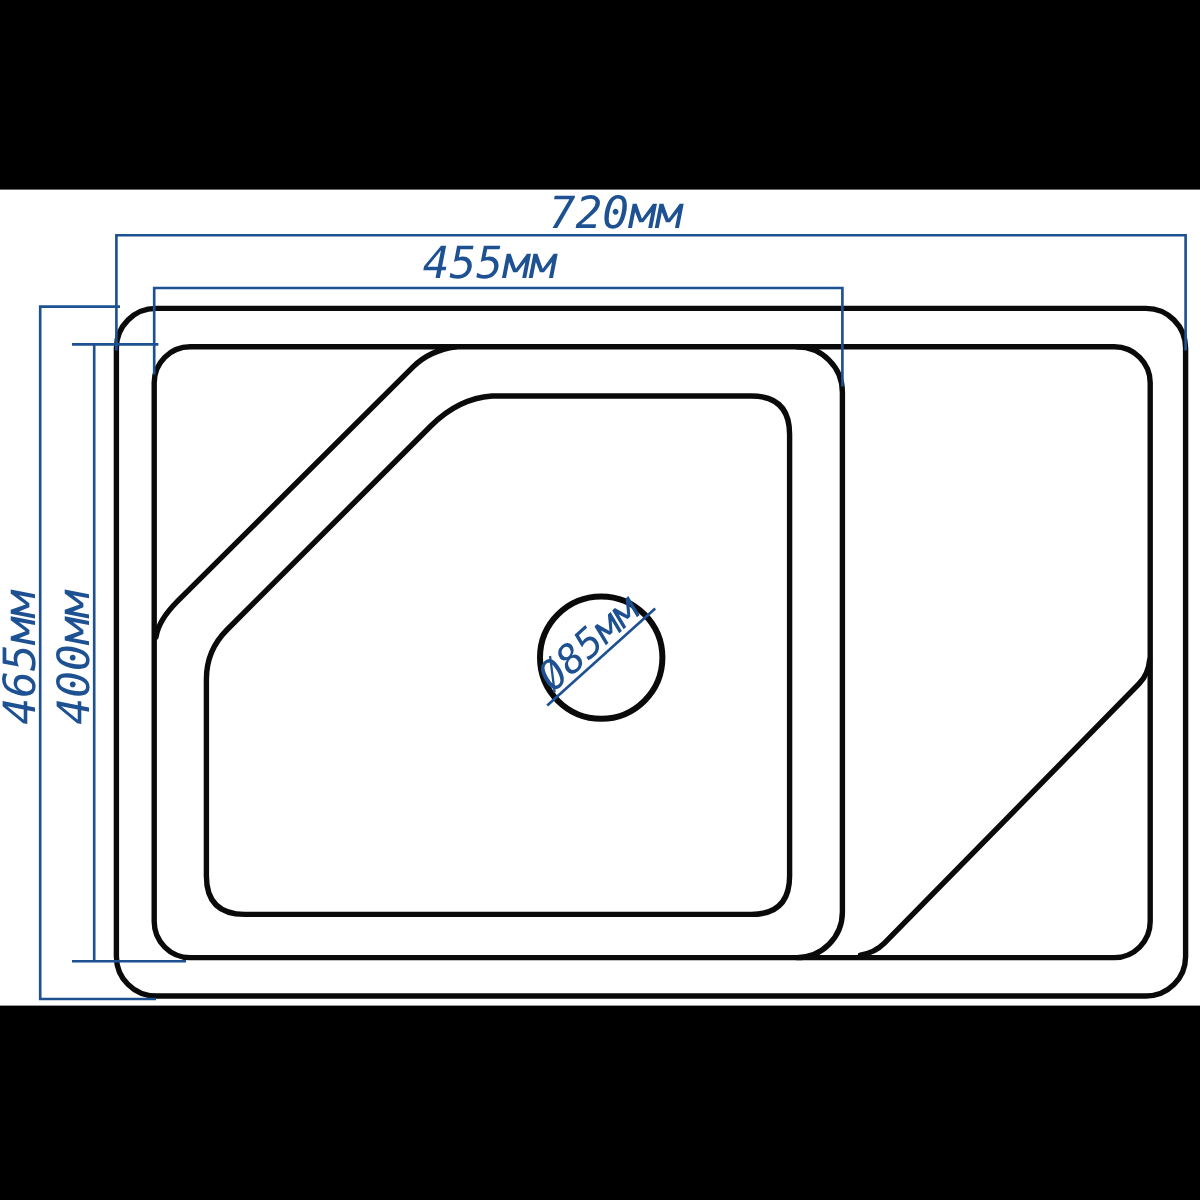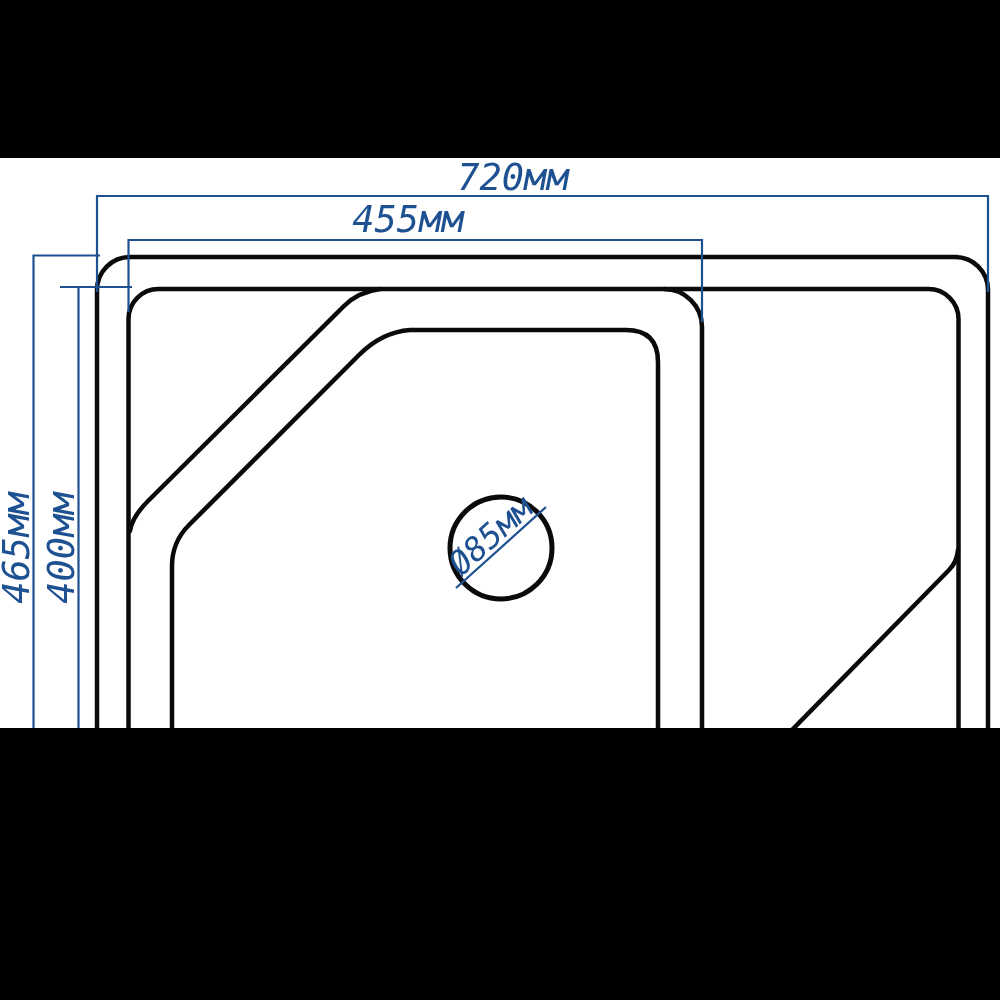--- a/index.html
+++ b/index.html
@@ -1,18 +1,18 @@
 <!DOCTYPE html>
 <html><head>
 <meta charset="utf-8">
 <style>
   html,body{margin:0;padding:0;background:#000;}
   .stage{
     position:relative;
-    width:1000px;height:728px;
+    width:1000px;height:1000px;
     background:#ffffff;
     overflow:hidden;
     font-family:"DejaVu Sans Mono", monospace;
   }
   .letterbox{
     position:absolute;left:0;width:1000px;background:#000;z-index:5;
   }
   .letterbox.top{top:0;height:158px;}
   .letterbox.bottom{top:838px;height:162px;}
   svg.drawing{position:absolute;left:0;top:0;z-index:1;}

